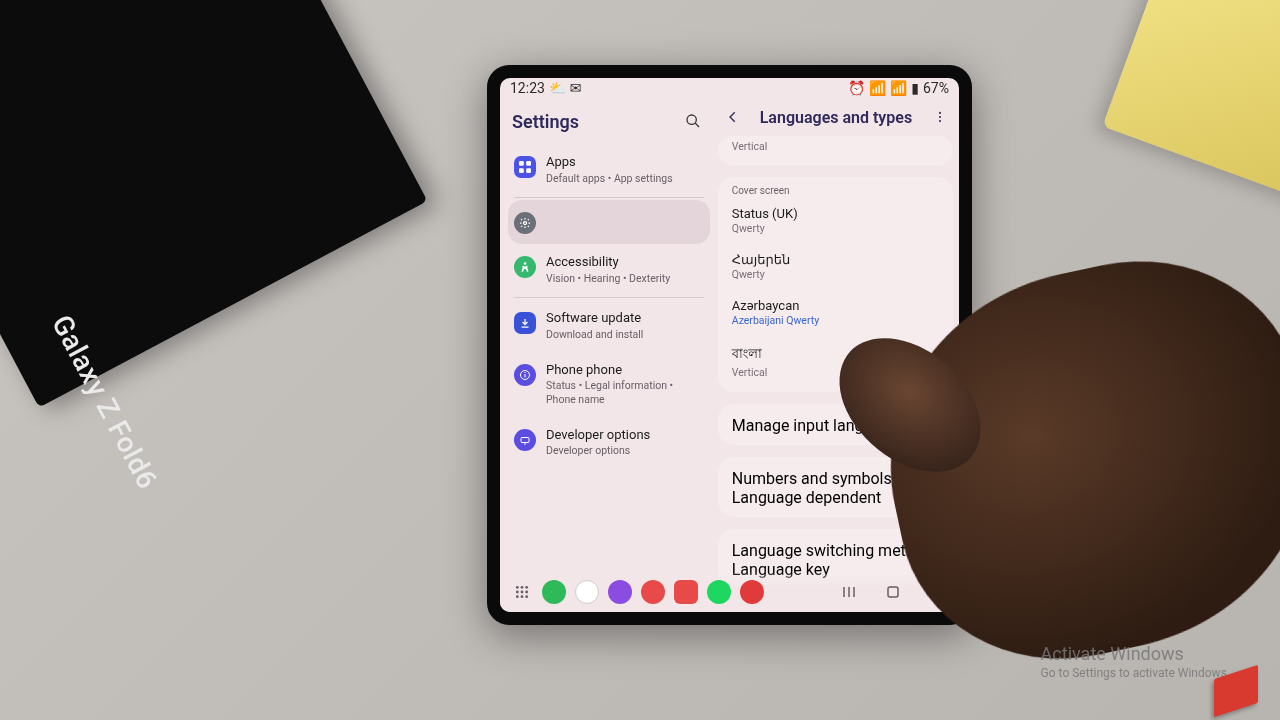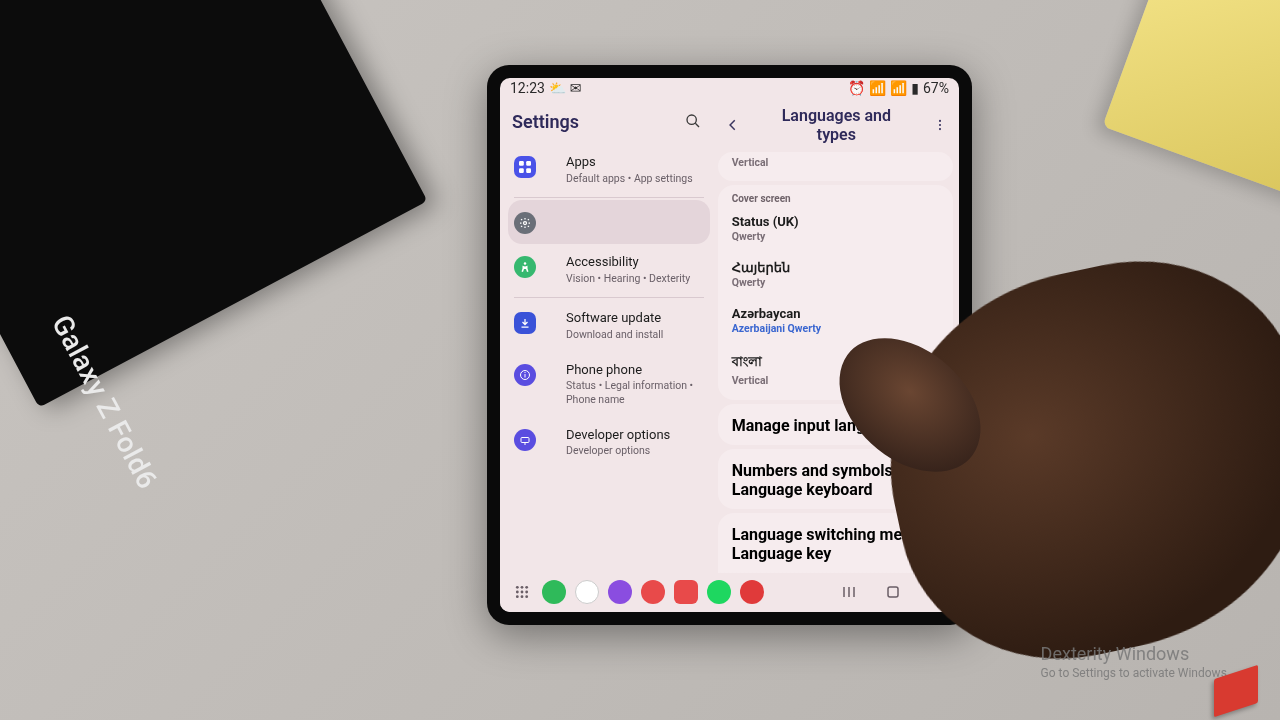--- a/index.html
+++ b/index.html
@@ -23,33 +23,33 @@
     .right-pane { width: 53%; display: flex; flex-direction: column; padding: 4px 6px 0 2px; }
 
     .left-header { display: flex; align-items: center; justify-content: space-between; padding: 6px 4px 10px; }
     .left-header h1 { color: #2f2a5a; font-size: 18px; font-weight: 600; }
     .search-btn { width: 26px; height: 26px; display: flex; align-items: center; justify-content: center; color: #3a3a3a; }
 
     .s-item { display: flex; gap: 10px; padding: 10px 6px; align-items: flex-start; border-radius: 14px; }
     .s-item.selected { background: #e4d5da; }
     .s-item .s-icon { width: 22px; height: 22px; border-radius: 7px; display: flex; align-items: center; justify-content: center; flex-shrink: 0; margin-top: 2px; }
     .s-item .s-icon.round { border-radius: 50%; }
-    .s-item .s-body { flex: 1; min-width: 0; margin-left: 20px; }
+    .s-item .s-body { flex: 1; min-width: 0; }
     .s-item .s-title { font-size: 13px; color: #1c1c1c; line-height: 1.2; }
     .s-item .s-sub { font-size: 10.5px; color: #6a6068; margin-top: 2px; line-height: 1.3; }
     .sep { height: 1px; background: #d9c9cf; margin: 2px 6px; }
     .ic-apps { background: #4a52e8; } .ic-gen { background: #6a6f78; } .ic-acc { background: #36b86f; }
     .ic-sw { background: #3a52d8; } .ic-tips { background: #f5a522; } .ic-about { background: #5a4de0; } .ic-dev { background: #5a4de0; }
 
-    .right-header { display: flex; align-items: center; gap: 22px; padding: 4px 2px 8px 4px; text-align: center; }
+    .right-header { display: flex; align-items: center; gap: 16px; padding: 4px 2px 8px 4px; }
     .right-header .back { width: 22px; height: 22px; display: flex; align-items: center; justify-content: center; color: #3a355f; }
     .right-header h2 { flex: 1; color: #2f2a5a; font-size: 16px; font-weight: 600; }
     .right-header .more { width: 22px; height: 22px; display:flex; align-items:center; justify-content:center; color:#3a355f; }
 
-    .right-scroll { flex: 1; overflow: hidden; display: flex; flex-direction: column; gap: 4px; font-weight: bold; }
+    .right-scroll { flex: 1; overflow: hidden; display: flex; flex-direction: column; gap: 12px; }
     .card { background: #f6ecee; border-radius: 16px; padding: 4px 0; display: flex; flex-direction: column; }
     .card.short { padding: 12px 14px 10px; }
     .cap { font-size: 10px; color: #6f636a; padding: 4px 14px 2px; }
     .r-item { padding: 8px 14px 9px; }
     .r-item .r-title { font-size: 13px; color: #1c1c1c; }
     .r-item .r-sub { font-size: 10.5px; color: #7a6e76; margin-top: 1px; }
     .r-item .r-sub.blue { color: #3a66d0; }
     .r-partial-top { padding: 0 14px 8px; }
     .r-partial-top .r-sub { font-size: 10.5px; color: #7a6e76; }
 
@@ -228,21 +228,21 @@
               <div class="r-sub">Vertical</div>
             </div>
           </div>
 
           <div class="card short">
             <div class="r-title">Manage input languages</div>
           </div>
 
           <div class="card short">
             <div class="r-title">Numbers and symbols</div>
-            <div class="r-sub">Language keyboard</div>
+            <div class="r-sub">Language dependent</div>
           </div>
 
           <div class="card short" style="border-bottom-left-radius:0;border-bottom-right-radius:0;">
             <div class="r-title">Language switching method</div>
             <div class="r-sub">Language key</div>
           </div>
         </div>
       </div>
     </div>
 
@@ -289,16 +289,16 @@
         </div>
       </div>
     </div>
   </div>
 </div>
 
 <div class="hand"></div>
 <div class="thumb"></div>
 
 <div class="activate">
-  <div class="a1">Dexterity Windows</div>
+  <div class="a1">Activate Windows</div>
   <div class="a2">Go to Settings to activate Windows.</div>
 </div>
 <div class="red-badge"></div>
 
 </body></html>

